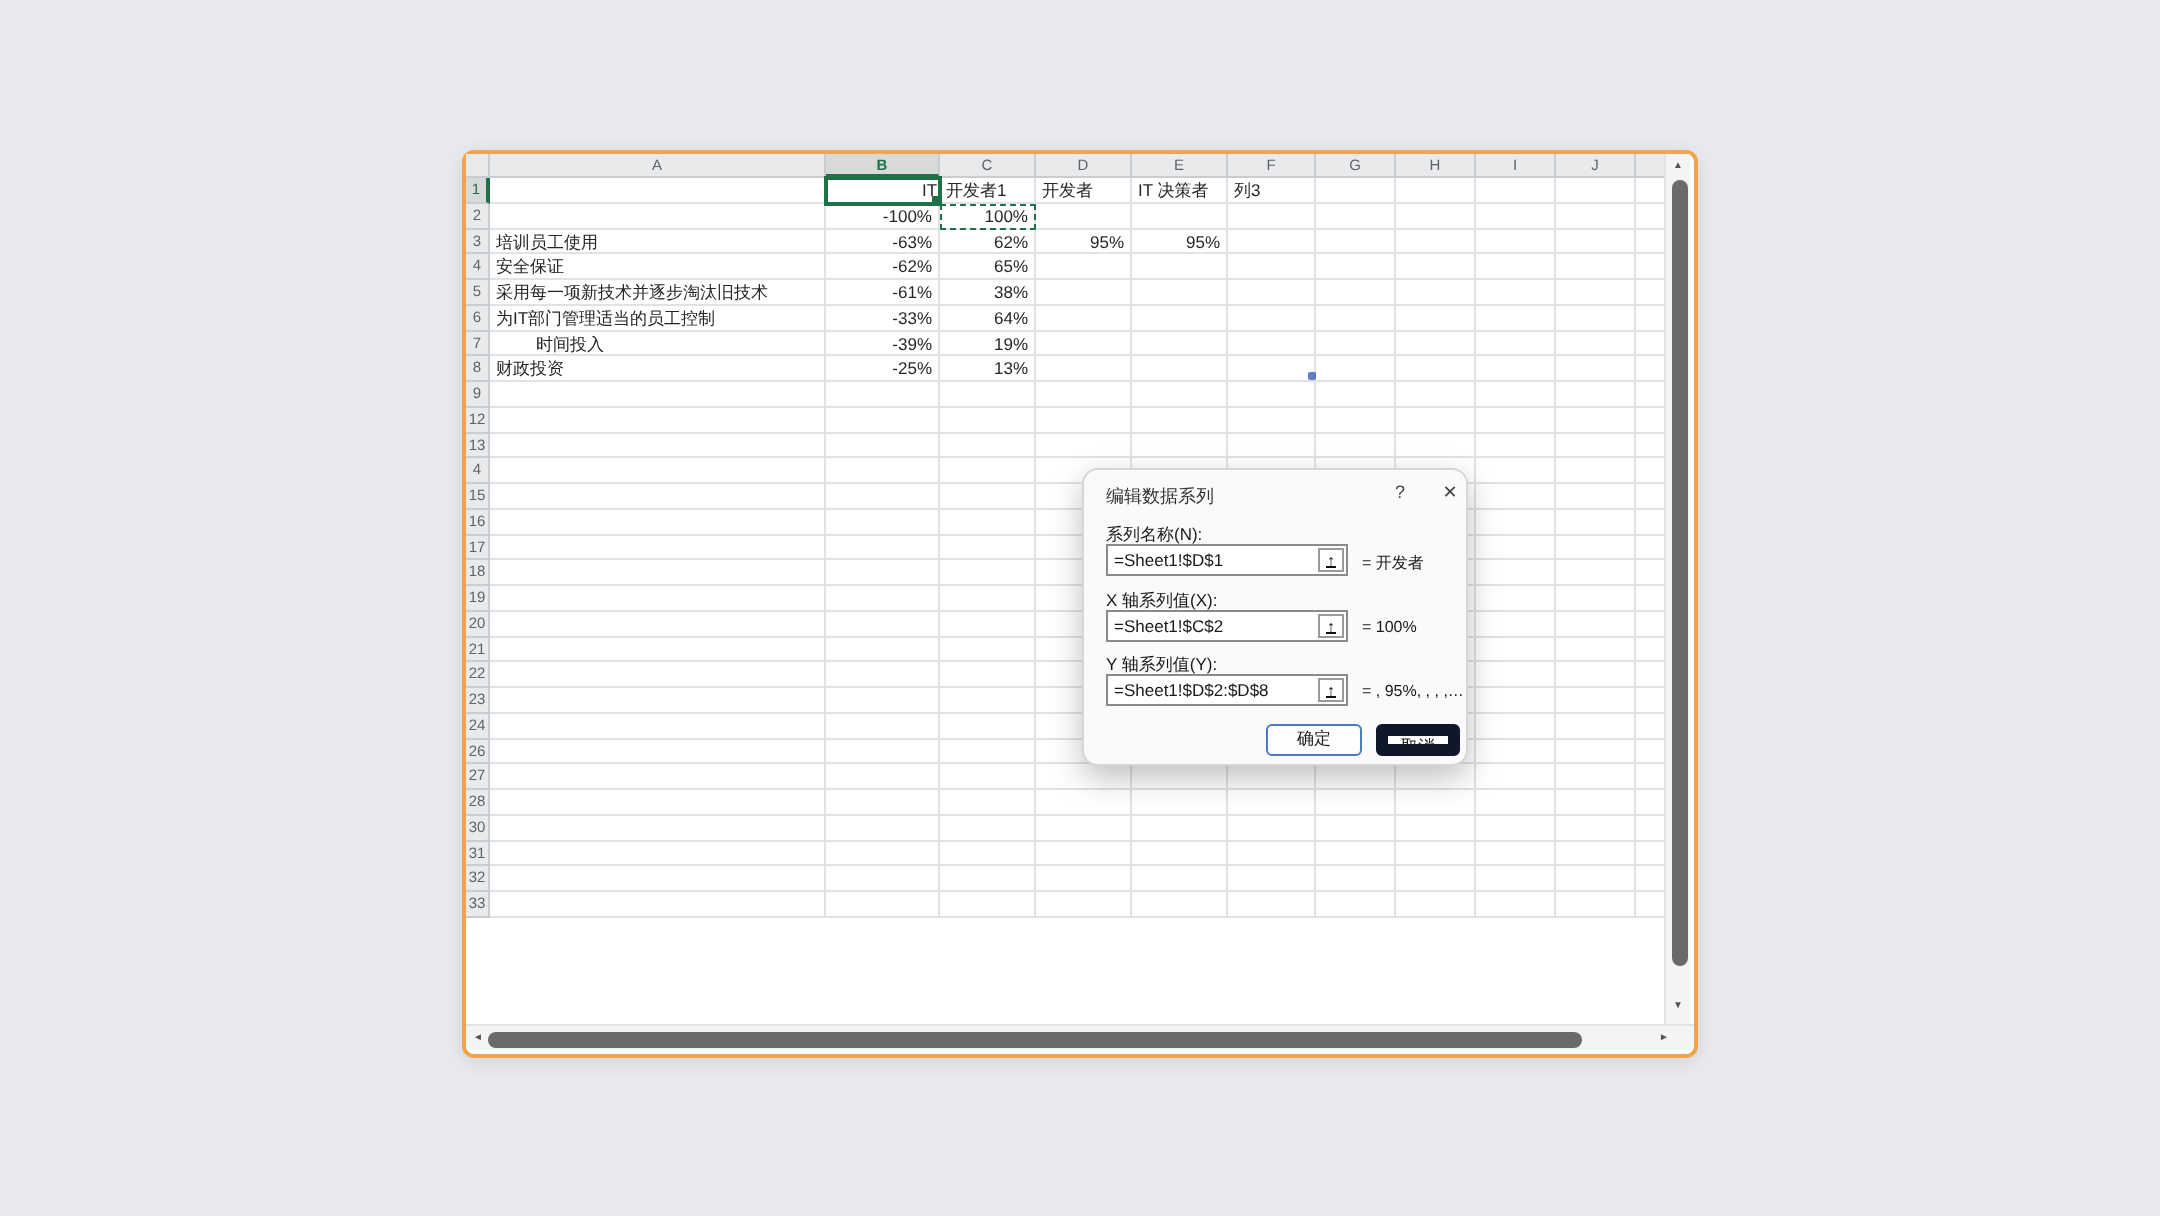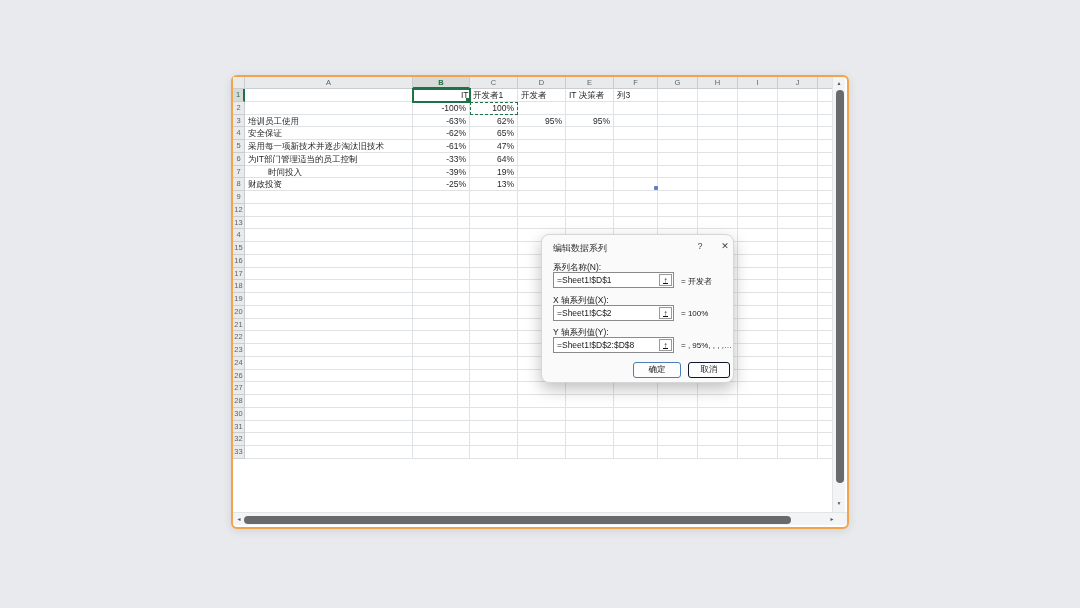--- a/index.html
+++ b/index.html
@@ -77,21 +77,21 @@
   .picker {
     position:absolute; right:1px; top:1px; width:13px; height:12px;
     border:1px solid #9A9A9A; background:#fff;
     font-size:8px; line-height:11px; text-align:center; color:#111;
   }
   .picker::after { content:""; position:absolute; left:3px; right:3px; bottom:1px; height:1px; background:#111; }
   .f-preview { position:absolute; left:139px; font-size:8px; white-space:nowrap; overflow:hidden; width:52px; }
   .p0 { top:41px; } .p1 { top:74px; } .p2 { top:106px; }
   .dlg-btn {
     position:absolute; top:127px; height:16px; border-radius:3px;
-    background:#FDFDFD; border:1px solid #0f172a;
+    background:#FDFDFD; border:6px solid #0f172a;
     font-size:8.5px; font-family:inherit; color:#1A1A1A; text-align:center; cursor:default;
   }
   .dlg-btn.ok { left:91px; width:48px; border:1px solid var(--ok-border); }
   .dlg-btn.cancel { left:146px; width:42px; }
 </style>
 </head>
 <body>
 
 <div class="window">
   <div class="sheet">
@@ -162,21 +162,21 @@
         <div class="cell dc" style="width: 40px;"></div>
         <div class="cell dc" style="width: 40px;"></div>
         <div class="cell dc" style="width: 40px;"></div>
         <div class="cell dc" style="width: 40px;"></div>
         <div class="cell dc fill"></div>
       </div>
       <div class="row">
         <div class="cell rh">5</div>
         <div class="cell dc" style="width: 168px;">采用每一项新技术并逐步淘汰旧技术</div>
         <div class="cell dc num" style="width: 57px;">-61%</div>
-        <div class="cell dc num" style="width: 48px;">47%</div>
+        <div class="cell dc num" style="width: 48px;">38%</div>
         <div class="cell dc" style="width: 48px;"></div>
         <div class="cell dc" style="width: 48px;"></div>
         <div class="cell dc" style="width: 44px;"></div>
         <div class="cell dc" style="width: 40px;"></div>
         <div class="cell dc" style="width: 40px;"></div>
         <div class="cell dc" style="width: 40px;"></div>
         <div class="cell dc" style="width: 40px;"></div>
         <div class="cell dc fill"></div>
       </div>
       <div class="row">

